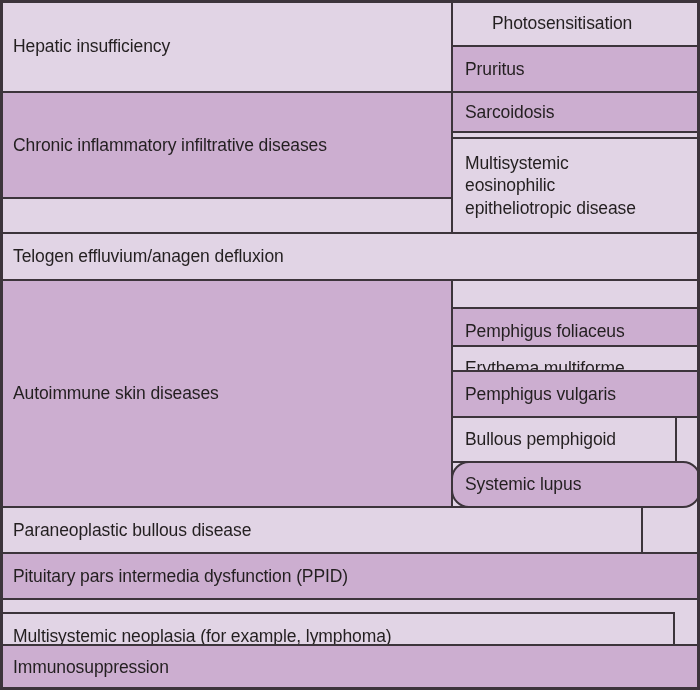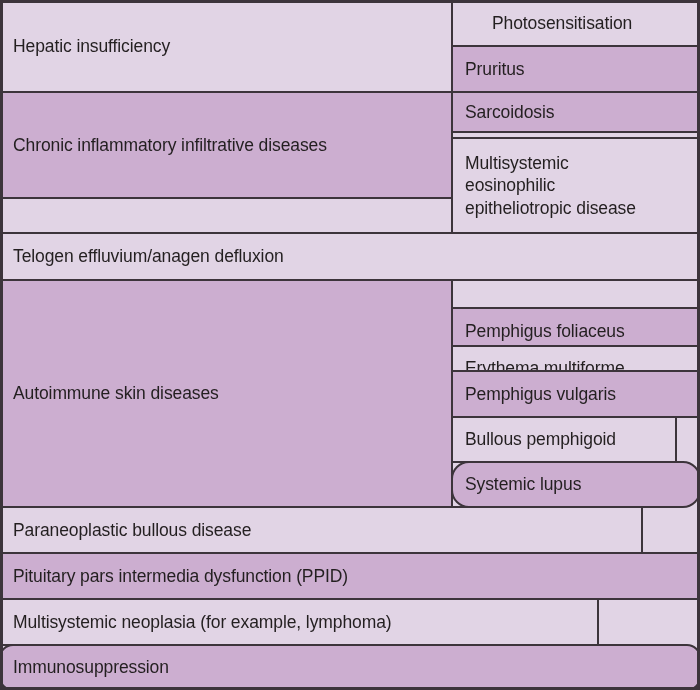--- a/index.html
+++ b/index.html
@@ -93,21 +93,21 @@
       </div>
       <div class="cell dark" style="left: 451px; top: 461px; width: 250px; height: 47px; border-radius: 18px;">
         <span class="txt">Systemic lupus</span>
       </div>
       <div class="cell light" style="left: -1px; top: 506px; width: 644px; height: 48px;">
         <span class="txt">Paraneoplastic bullous disease</span>
       </div>
       <div class="cell dark" style="left: -1px; top: 552px; width: 702px; height: 48px;">
         <span class="txt">Pituitary pars intermedia dysfunction (PPID)</span>
       </div>
-      <div class="cell light" style="left: -1px; top: 598px; width: 600px; height: 48px; align-items: center;">
+      <div class="cell light" style="left: -1px; top: 612px; width: 676px; height: 48px; align-items: center;">
         <span class="txt">Multisystemic neoplasia (for example, lymphoma)</span>
       </div>
-      <div class="cell dark" style="left: -1px; top: 644px; width: 702px; height: 47px; border-radius: 14px;">
+      <div class="cell dark" style="left: -1px; top: 644px; width: 702px; height: 47px;">
         <span class="txt">Immunosuppression</span>
       </div>
     </div>
   <div id="frame"></div>
 </div>
 
 </body></html>

